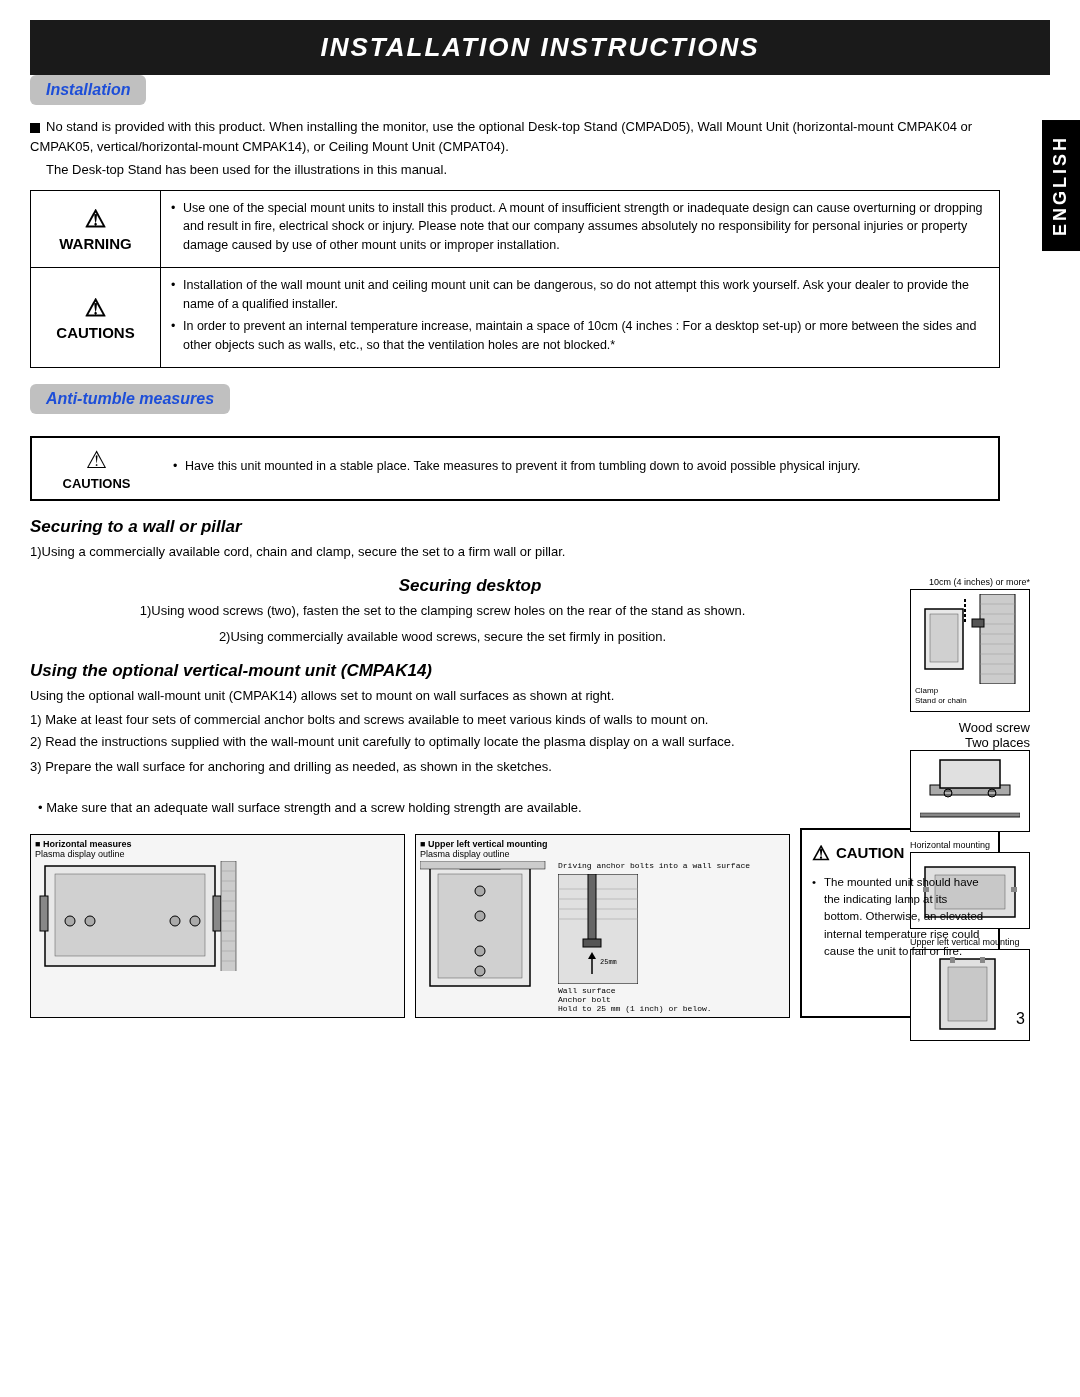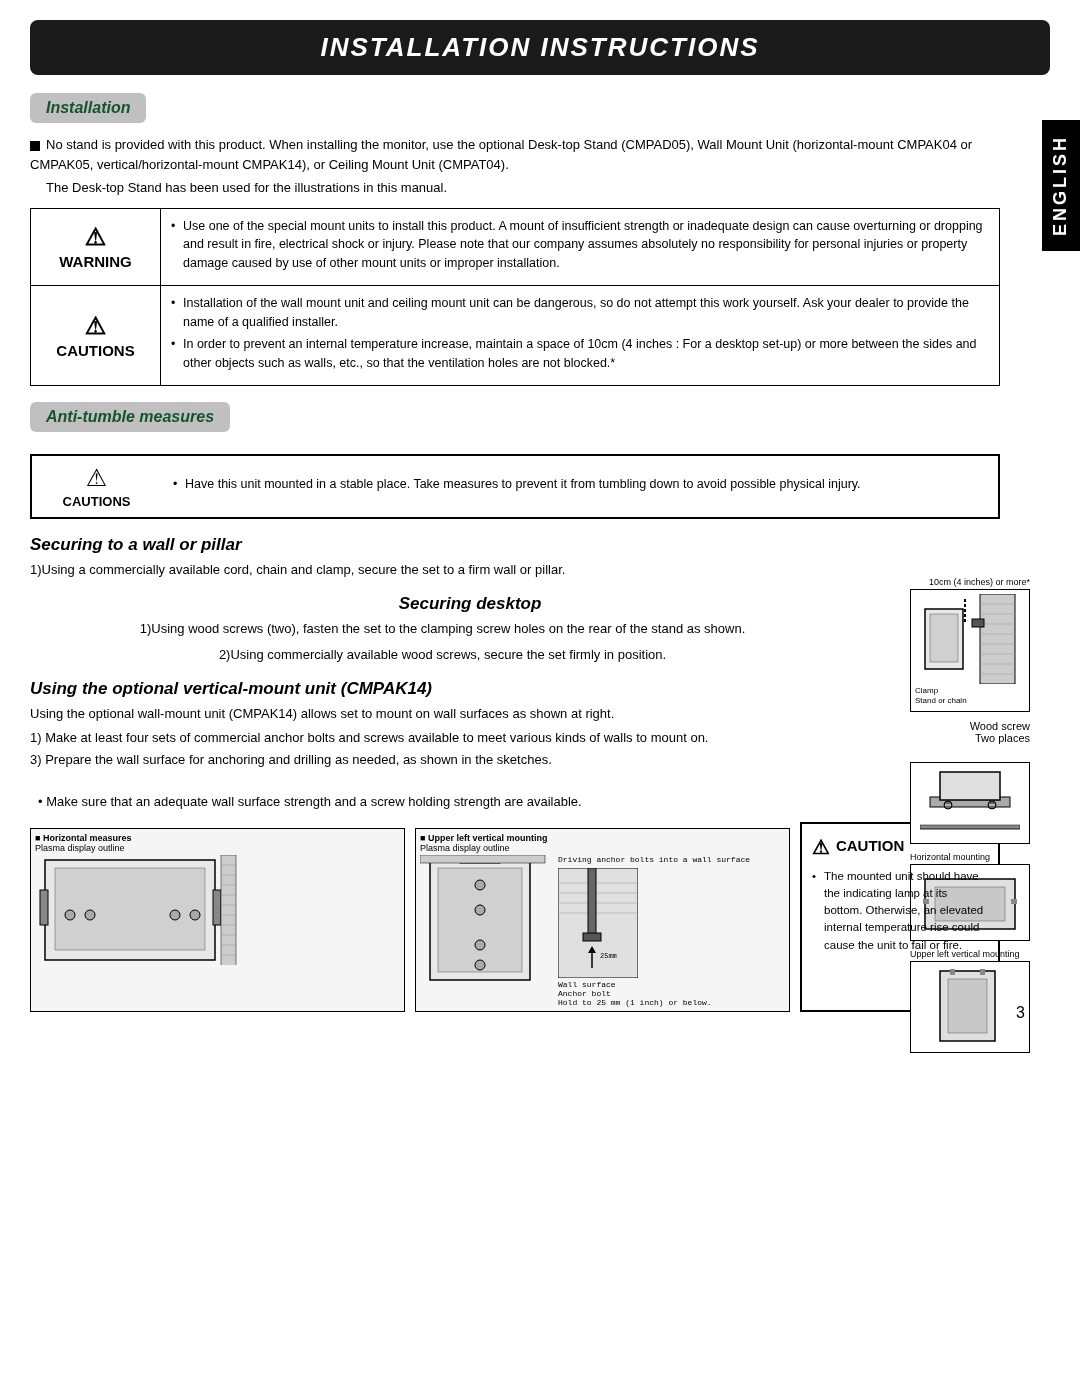--- a/index.html
+++ b/index.html
@@ -31,23 +31,22 @@
       font-size: 18px;
       font-weight: bold;
       letter-spacing: 3px;
       padding: 15px 8px;
       width: 38px;
     }
 
     
     .main-title-bar {
       background: #1a1a1a;
-      border-radius: 8px;
+      border-radius: 0;
       padding: 12px 20px;
-      margin-bottom: 18px;
     }
     .main-title-bar h1 {
       color: #fff;
       font-size: 26px;
       font-style: italic;
       font-weight: bold;
       text-align: center;
       letter-spacing: 2px;
     }
 
@@ -56,21 +55,21 @@
       background: #c0c0c0;
       border-radius: 6px;
       padding: 6px 16px;
       margin-bottom: 12px;
       display: inline-block;
     }
     .section-header h2 {
       font-size: 16px;
       font-style: italic;
       font-weight: bold;
-      color: #14532d;
+      color: #1d4ed8;
     }
 
     
     .intro-para {
       margin-bottom: 10px;
       line-height: 1.5;
       padding-right: 50px;
     }
     .intro-para p {
       margin-bottom: 4px;
@@ -366,21 +365,21 @@
 
         <rect x="5" y="15" width="38" height="60" fill="#e8e8e8" stroke="#000" stroke-width="1.5"></rect>
         <rect x="10" y="20" width="28" height="48" fill="#d0d0d0" stroke="#555" stroke-width="0.5"></rect>
       </svg>
       <div style="font-size:8px; text-align:left; line-height:1.3;">
         <span>Clamp</span><br>
         <span>Stand or chain</span>
       </div>
     </div>
 
-    <div style="font-size:11px; text-align:right; margin-bottom:18px;">
+    <div style="font-size:13px; text-align:right; margin-bottom:0;">
       <span>Wood screw</span><br>
       <span>Two places</span>
     </div>
     <div class="illus-box">
       <svg width="100" height="70">
 
         <rect x="10" y="30" width="80" height="10" fill="#aaa" stroke="#000" stroke-width="1"></rect>
 
         <rect x="20" y="5" width="60" height="28" fill="#e0e0e0" stroke="#000" stroke-width="1.5"></rect>
 
@@ -438,20 +437,21 @@
     </div>
   </div>
 
   
   <div style="margin-top:10px; padding-right:140px;">
     <h3 class="section-title">Using the optional vertical-mount unit (CMPAK14)</h3>
     <div class="body-text">
       <p>Using the optional wall-mount unit (CMPAK14) allows set to mount on wall surfaces as shown at right.</p>
       <p class="numbered" style="margin-top:4px;">1) Make at least four sets of commercial anchor bolts and screws available to meet various kinds of walls to mount on.</p>
       <p class="numbered indent" style="padding-left:30px; margin-top:-2px;"></p>
+      <p class="numbered">2) Read the instructions supplied with the wall-mount unit carefully to optimally locate the plasma display on a wall surface.</p>
       <p class="numbered">3) Prepare the wall surface for anchoring and drilling as needed, as shown in the sketches.</p>
       <p class="bullet-item">• <span>Make sure that an adequate wall surface strength and a screw holding strength are available.</span></p>
     </div>
   </div>
 
   
   <div class="bottom-section">
     <div class="bottom-diagrams">
       <div class="diagram-row">
 

